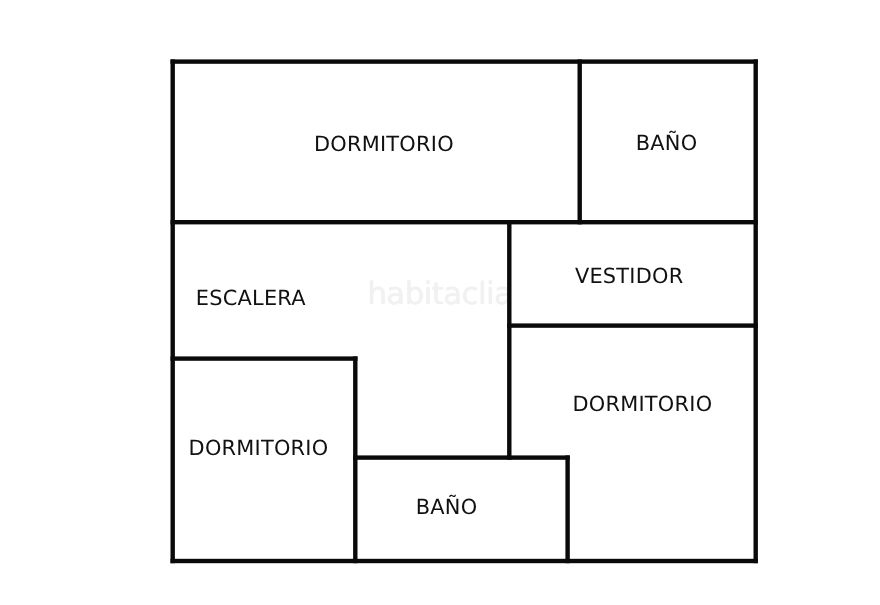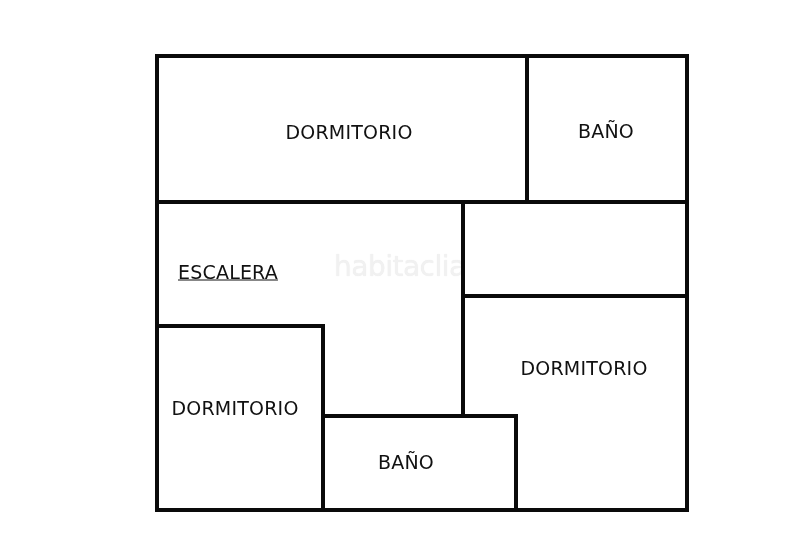--- a/index.html
+++ b/index.html
@@ -3,21 +3,21 @@
   <meta charset="utf-8">
   <style>
     html, body { margin: 0; padding: 0; background: #ffffff; }
     body { width: 800px; height: 550px; position: relative; overflow: hidden;
            font-family: "DejaVu Sans", "Liberation Sans", sans-serif; }
     .canvas { position: absolute; left: 0; top: 0; width: 800px; height: 550px; }
     .wall { position: absolute; background: #0a0a0a; }
     .label { position: absolute; color: #111111; font-size: 19px; font-weight: 500;
              letter-spacing: 0.2px; text-align: center; line-height: 29px; white-space: nowrap;
              transform: translate(-50%, -50%); }
-    .label.left { transform: translate(0, -50%); text-align: center; text-decoration: underline; }
+    .label.left { transform: translate(0, -50%); text-align: center; }
     .watermark { position: absolute; left: 334px; top: 250px; font-size: 28px; color: #f1f1f1;
                  font-family: "DejaVu Sans", sans-serif; letter-spacing: -0.5px;
                  text-shadow: 0 0 1px #e8e8e8; }
   </style>
 </head>
 <body>
 
 <div class="canvas">
 
   <div class="watermark">habitaclia</div>
@@ -39,16 +39,17 @@
   <div class="wall" style="left:321px; top:324px; width:4px; height:188px;"></div>
 
   <div class="wall" style="left:321px; top:414px; width:197px; height:4px;"></div>
   <div class="wall" style="left:514px; top:414px; width:4px; height:98px;"></div>
 
   <div class="label" style="left:349px; top:132px;">
     <div>DORMITORIO</div>
   </div>
   <div class="label" style="left:606px; top:131px;">BAÑO</div>
   <div class="label left" style="left:178px; top:272px;">ESCALERA</div>
+  <div class="label" style="left:572px; top:252px;">VESTIDOR</div>
   <div class="label" style="left:584px; top:368px;">DORMITORIO</div>
   <div class="label" style="left:235px; top:408px;">DORMITORIO</div>
   <div class="label" style="left:406px; top:462px;">BAÑO</div>
 </div>
 
 </body></html>

